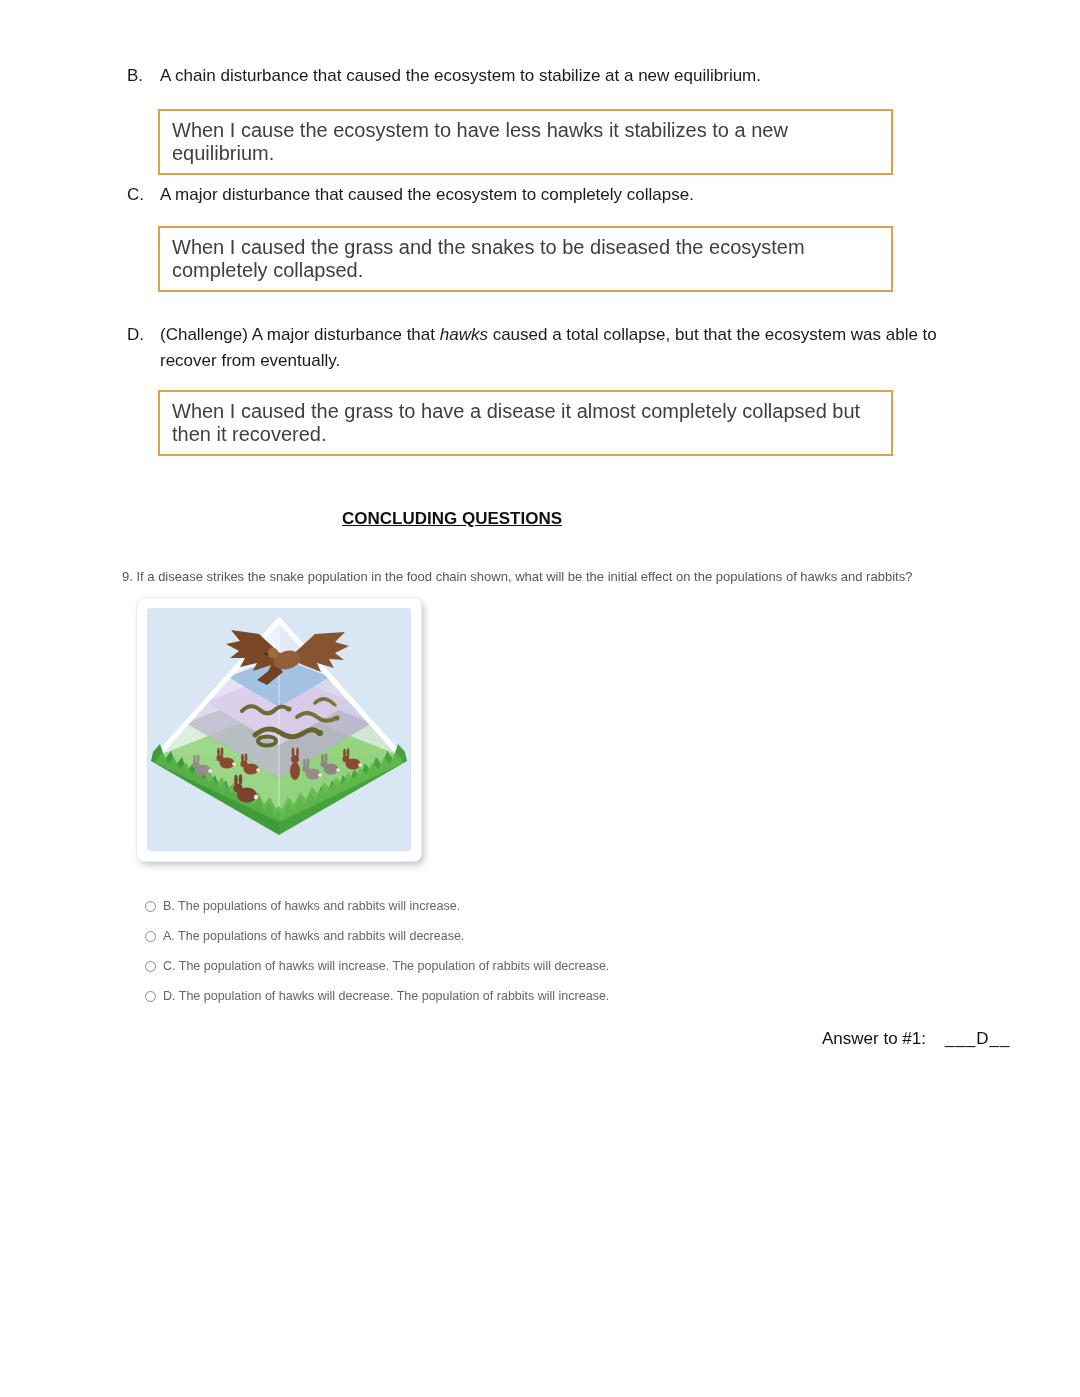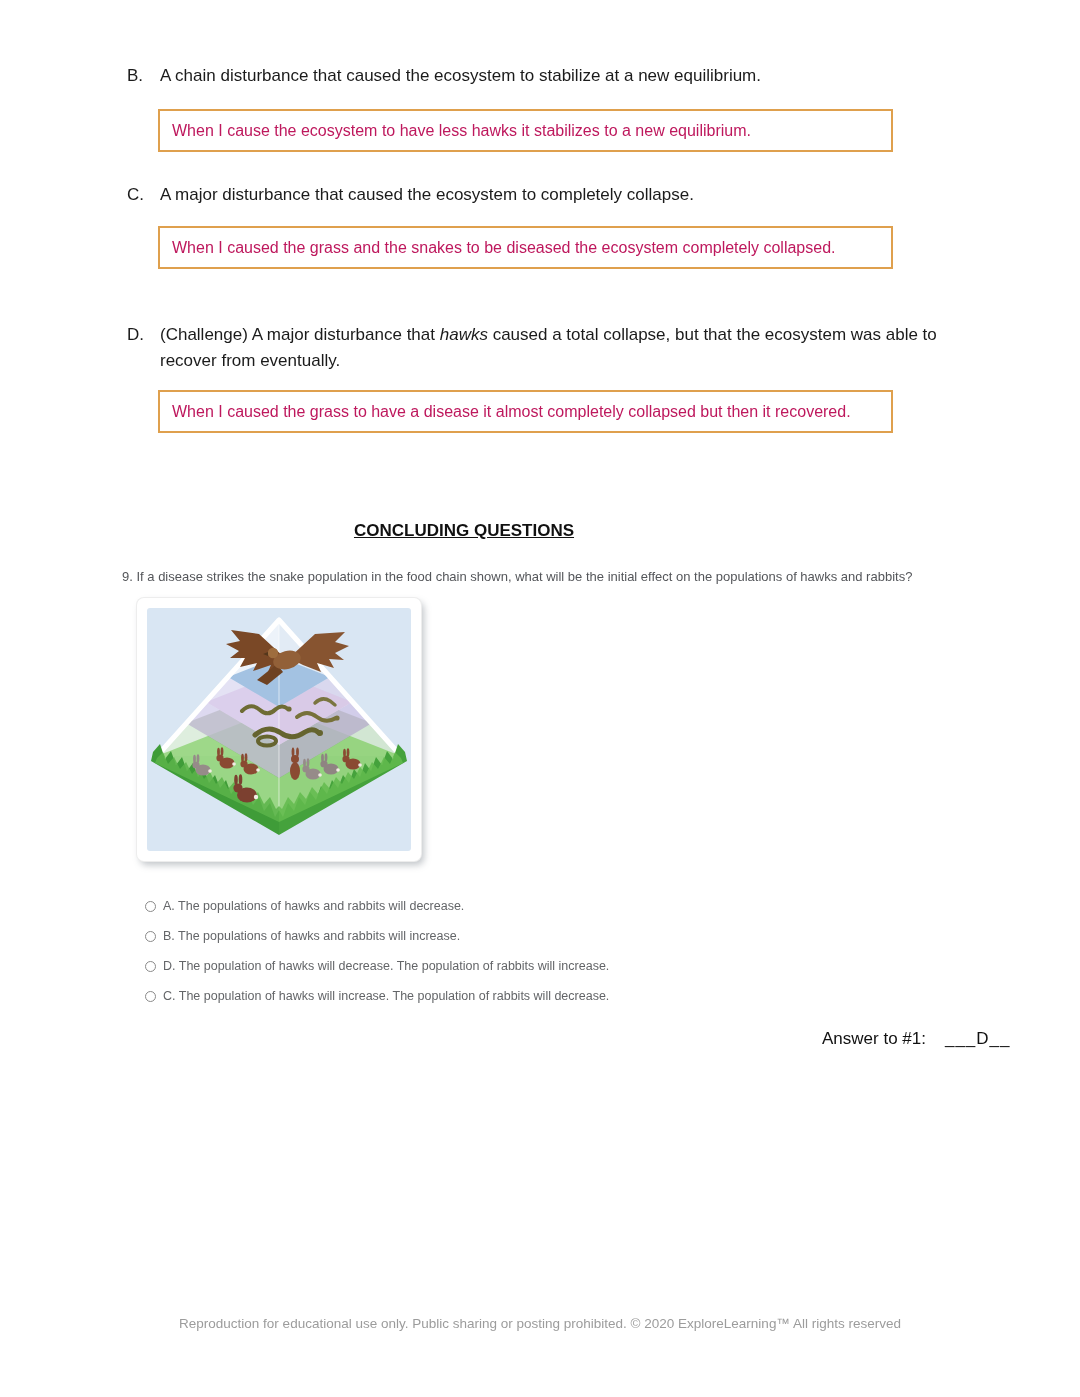--- a/index.html
+++ b/index.html
@@ -7,25 +7,25 @@
   .page{position:relative;width:1080px;height:1397px;background:#ffffff;overflow:hidden;}
   .abs{position:absolute;}
 
   
   .prompt{left:127px;display:flex;align-items:flex-start;font-size:17px;line-height:26px;color:#1b1b1b;}
   .prompt .letter{flex:none;width:33px;}
   .prompt .ptext{width:830px;}
 
   
   .answer-box{left:158px;width:735px;box-sizing:border-box;border:2px solid #dfa04d;background:#ffffff;
-              padding:8px 10px 8px 12px;font-size:16px;line-height:23px;color:#be185d;}
+              padding:8px 10px 8px 12px;font-size:20px;line-height:23px;color:#404040;}
 
   
   .heading{top:509px;left:0;width:904px;text-align:center;font-size:17px;font-weight:bold;
-           text-decoration:underline;color:#111111;margin:12px;}
+           text-decoration:underline;color:#111111;margin:0;}
 
   
   .q1{top:568px;left:122px;width:880px;font-size:13px;line-height:18px;color:#54565a;}
 
   
   .pyramid-card{top:598px;left:137px;width:264px;height:243px;padding:10px;background:#ffffff;
                 border-radius:7px;box-shadow:0 0 0 1px #ededed, 3px 4px 7px rgba(100,110,120,.40);}
   .pyramid-bg{width:100%;height:100%;background:#d9e6f3;border-radius:3px;overflow:hidden;}
 
   
@@ -188,35 +188,34 @@
               <circle cx="213" cy="157" r="1.8" fill="#f2ece4"></circle>
             </g>
         </g>
       </svg>
     </div>
   </div>
 
   <div class="options abs">
     <div class="opt">
       <span class="radio"></span>
+      <span class="opt-label">B. The populations of hawks and rabbits will increase.</span>
+    </div>
+    <div class="opt">
+      <span class="radio"></span>
       <span class="opt-label">A. The populations of hawks and rabbits will decrease.</span>
     </div>
     <div class="opt">
       <span class="radio"></span>
-      <span class="opt-label">B. The populations of hawks and rabbits will increase.</span>
+      <span class="opt-label">C. The population of hawks will increase. The population of rabbits will decrease.</span>
     </div>
     <div class="opt">
       <span class="radio"></span>
       <span class="opt-label">D. The population of hawks will decrease. The population of rabbits will increase.</span>
-    </div>
-    <div class="opt">
-      <span class="radio"></span>
-      <span class="opt-label">C. The population of hawks will increase. The population of rabbits will decrease.</span>
     </div>
   </div>
 
   <div class="answer-line abs">
     <span>Answer to #1:</span><span class="val">___D__</span>
   </div>
 
-  <div class="footer abs">Reproduction for educational use only. Public sharing or posting prohibited. © 2020 ExploreLearning™ All rights reserved</div>
 
 </div>
 
 </body></html>

